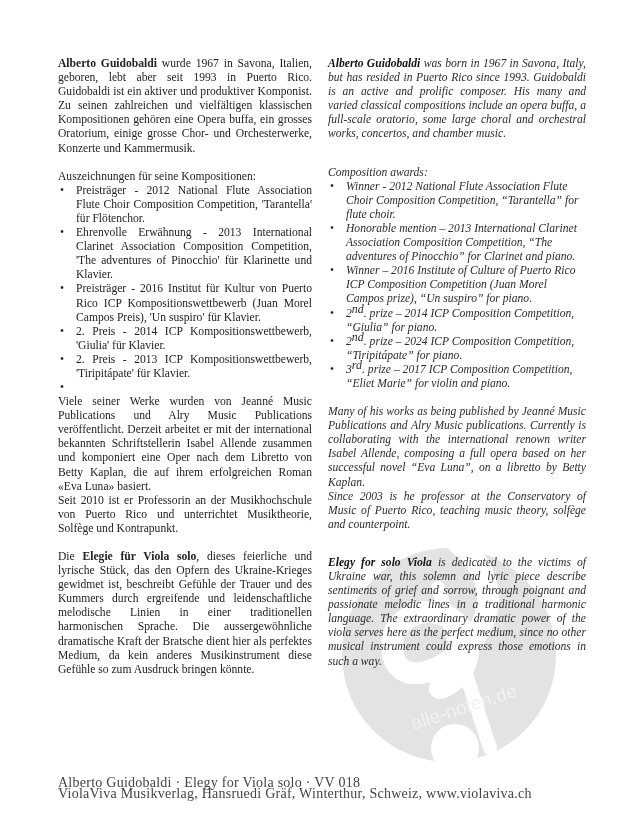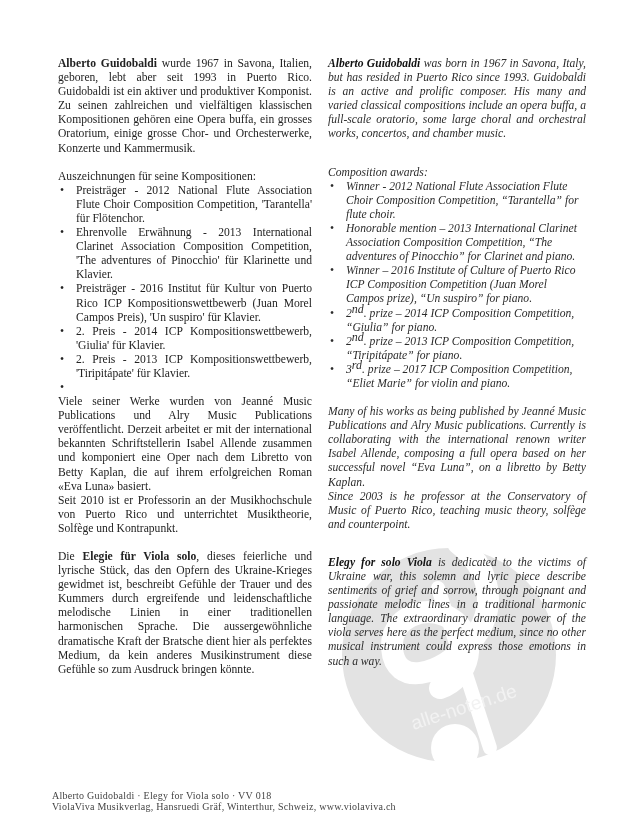--- a/index.html
+++ b/index.html
@@ -14,22 +14,22 @@
   .gap { height:14px; }
   .gap-sm { height:10px; }
   ul { margin:0; padding:0; list-style:none; }
   li { position:relative; padding-left:18px; }
   li .bullet { position:absolute; left:2px; top:0; font-style:normal; }
   .col-left li { text-align:justify; }
   .col-right li { text-align:left; }
   b { font-weight:bold; }
   .col-right b { color:#111; }
   sup { font-size:12px; line-height:0; vertical-align:4px; }
-  .footer { position:absolute; left:52px; top:777px; font-size:10px; line-height:11px; color:#444;
-            letter-spacing:0.25px; z-index:1;margin-top:13px; }
+  .footer { position:absolute; left:58px; top:777px; font-size:14px; line-height:11px; color:#444;
+            letter-spacing:0.25px; z-index:1; }
 </style>
 </head>
 <body>
 
 <div class="page">
 
   <div class="watermark">
     <svg width="218" height="214" viewBox="0 0 218 214">
       <defs>
         <mask id="wm">
@@ -67,21 +67,21 @@
   <div class="col col-right">
     <p><b>Alberto Guidobaldi</b><span> was born in 1967 in Savona, Italy, but has resided in Puerto Rico since 1993. Guidobaldi is an active and prolific composer. His many and varied classical compositions include an opera buffa, a full-scale oratorio, some large choral and orchestral works, concertos, and chamber music.</span></p>
     <div class="gap"></div>
     <div class="gap-sm"></div>
     <p>Composition awards:</p>
     <ul>
       <li><span class="bullet">•</span><span>Winner - 2012 National Flute Association Flute Choir Composition Competition, “Tarantella” for flute choir.</span></li>
       <li><span class="bullet">•</span><span>Honorable mention – 2013 International Clarinet Association Composition Competition, “The adventures of Pinocchio” for Clarinet and piano.</span></li>
       <li><span class="bullet">•</span><span>Winner – 2016 Institute of Culture of Puerto Rico ICP Composition Competition (Juan Morel Campos prize), “Un suspiro” for piano.</span></li>
       <li><span class="bullet">•</span><span>2</span><sup>nd</sup><span>. prize – 2014 ICP Composition Competition, “Giulia” for piano.</span></li>
-      <li><span class="bullet">•</span><span>2</span><sup>nd</sup><span>. prize – 2013 ICP Composition Competition, “Tiripitápate” for piano.</span></li>
+      <li><span class="bullet">•</span><span>2</span><sup>nd</sup><span>. prize – 2024 ICP Composition Competition, “Tiripitápate” for piano.</span></li>
       <li><span class="bullet">•</span><span>3</span><sup>rd</sup><span>. prize – 2017 ICP Composition Competition, “Eliet Marie” for violin and piano.</span></li>
     </ul>
     <div class="gap"></div>
     <p>Many of his works as being published by Jeanné Music Publications and Alry Music publications. Currently is collaborating with the international renown writer Isabel Allende, composing a full opera based on her successful novel “Eva Luna”, on a libretto by Betty Kaplan.</p>
     <p>Since 2003 is he professor at the Conservatory of Music of Puerto Rico, teaching music theory, solfège and counterpoint.</p>
     <div class="gap"></div>
     <div class="gap-sm"></div>
     <p><span></span><b>Elegy for solo Viola</b><span> is dedicated to the victims of Ukraine war, this solemn and lyric piece describe sentiments of grief and sorrow, through poignant and passionate melodic lines in a traditional harmonic language. The extraordinary dramatic power of the viola serves here as the perfect medium, since no other musical instrument could express those emotions in such a way.</span></p>
   </div>
 

